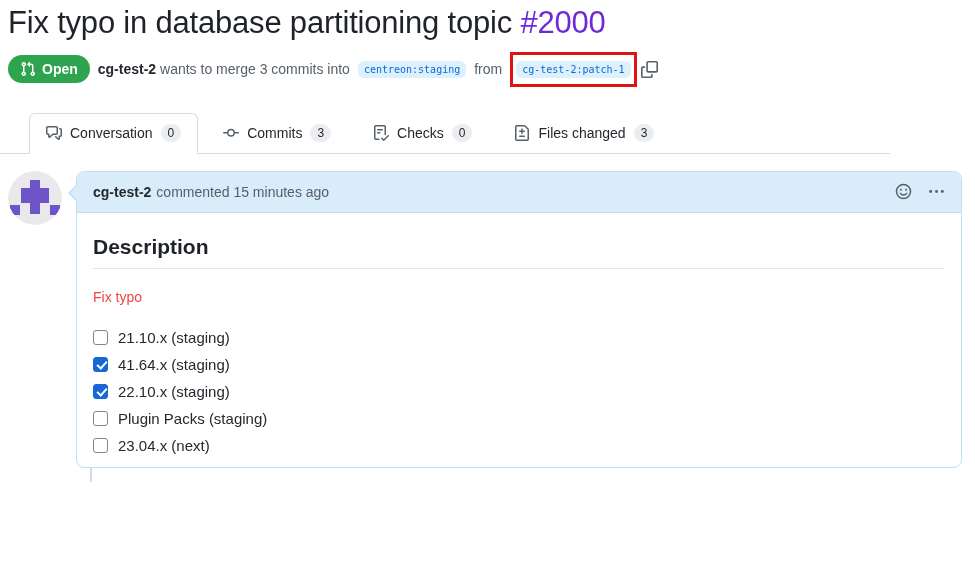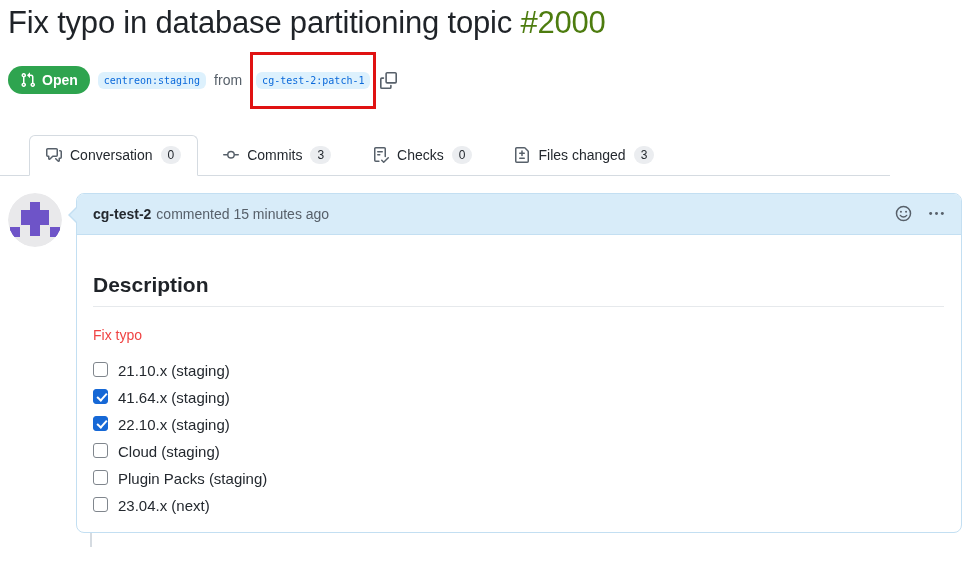--- a/index.html
+++ b/index.html
@@ -12,21 +12,21 @@
 
   
   .pr-header { padding: 4px 10px 0 8px; }
   .pr-title {
     font-size: 31px;
     font-weight: 400;
     color: #1f2328;
     letter-spacing: -0.2px;
     line-height: 1.25;
   }
-  .pr-number { color: #4d7c0f; font-weight: 400; }
+  .pr-number { color: #6d28d9; font-weight: 400; }
 
   .pr-meta {
     margin-top: 9px;
     display: flex;
     align-items: center;
     gap: 8px;
     font-size: 14px;
     color: #57606a;
     flex-wrap: nowrap;
     white-space: nowrap;
@@ -48,21 +48,21 @@
   .branch-label {
     font-family: "DejaVu Sans Mono", "Liberation Mono", monospace;
     font-size: 10px;
     color: #0a69da;
     background: #ddf1fd;
     padding: 3px 6px;
     border-radius: 6px;
   }
   .highlight-box {
     border: 3px solid #e01212;
-    padding: 17px 3px;
+    padding: 6px 3px;
     display: inline-flex;
     align-items: center;
   }
   .copy-btn {
     background: none; border: none; cursor: pointer;
     color: #57606a; display: inline-flex; align-items: center;
     margin-left: -4px; padding: 0;
   }
   .copy-btn svg { fill: #57606a; }
 
@@ -167,38 +167,38 @@
   }
   .icon-btn {
     background: none; border: none; padding: 0;
     cursor: pointer; color: #57606a;
     display: inline-flex; align-items: center;
   }
   .icon-btn svg { fill: #57606a; stroke: #57606a; }
 
   .comment-body { padding: 0 17px 8px 16px; }
   .md-heading {
-    margin-top: 38px;
+    margin-top: 22px;
     font-size: 21px;
     font-weight: 700;
     color: #1f2328;
     padding-bottom: 9px;
     border-bottom: 1px solid #e6e9ec;
   }
   .md-heading.second { margin-top: 27px; }
   .md-paragraph {
     margin-top: 20px;
     font-size: 14px;
     color: #ef4444;
   }
 
   .task-list { margin-top: 19px; list-style: none; }
   .task-item {
     display: flex;
-    align-items: flex-start;
+    align-items: center;
     height: 27px;
     gap: 10px;
     font-size: 15px;
     color: #24292f;
     cursor: pointer;
   }
   .task-checkbox {
     appearance: none;
     -webkit-appearance: none;
     width: 15px; height: 15px;
@@ -236,20 +236,24 @@
 
 <div class="pr-header">
   <h1 class="pr-title"><span>Fix typo in database partitioning topic</span> <span class="pr-number">#2000</span></h1>
 
   <div class="pr-meta">
     <span class="state-badge">
       <svg width="16" height="16" viewBox="0 0 16 16">
           <path d="M1.5 3.25a2.25 2.25 0 1 1 3 2.122v5.256a2.251 2.251 0 1 1-1.5 0V5.372A2.25 2.25 0 0 1 1.5 3.25Zm5.677-.177L9.573.677A.25.25 0 0 1 10 .854V2.5h1A2.5 2.5 0 0 1 13.5 5v5.628a2.251 2.251 0 1 1-1.5 0V5a1 1 0 0 0-1-1h-1v1.646a.25.25 0 0 1-.427.177L7.177 3.427a.25.25 0 0 1 0-.354ZM3.75 2.5a.75.75 0 1 0 0 1.5.75.75 0 0 0 0-1.5Zm0 9.5a.75.75 0 1 0 0 1.5.75.75 0 0 0 0-1.5Zm8.25.75a.75.75 0 1 0 1.5 0 .75.75 0 0 0-1.5 0Z"></path>
         </svg>
       <span>Open</span>
+    </span>
+    <span>
+      <span class="pr-author">cg-test-2</span>
+      <span>wants to merge 3 commits into</span>
     </span>
     <span class="branch-label">centreon:staging</span>
     <span>from</span>
     <span class="highlight-box">
         <span class="branch-label">cg-test-2:patch-1</span>
       </span>
     <button class="copy-btn">
       <svg width="17" height="17" viewBox="0 0 16 16">
           <path d="M0 6.75C0 5.784.784 5 1.75 5h1.5a.75.75 0 0 1 0 1.5h-1.5a.25.25 0 0 0-.25.25v7.5c0 .138.112.25.25.25h7.5a.25.25 0 0 0 .25-.25v-1.5a.75.75 0 0 1 1.5 0v1.5A1.75 1.75 0 0 1 9.25 16h-7.5A1.75 1.75 0 0 1 0 14.25Zm5-5C5 .784 5.784 0 6.75 0h7.5C15.216 0 16 .784 16 1.75v7.5A1.75 1.75 0 0 1 14.25 11h-7.5A1.75 1.75 0 0 1 5 9.25Zm1.75-.25a.25.25 0 0 0-.25.25v7.5c0 .138.112.25.25.25h7.5a.25.25 0 0 0 .25-.25v-7.5a.25.25 0 0 0-.25-.25Z"></path>
         </svg>
@@ -351,26 +355,20 @@
           </li>
         <li>
             <label class="task-item">
           <input type="checkbox" class="task-checkbox" checked="" style="">
           <span>22.10.x (staging)</span>
         </label>
           </li>
         <li>
             <label class="task-item">
           <input type="checkbox" class="task-checkbox" style="">
-          <span>Cloud (staging)</span>
-        </label>
-          </li>
-        <li>
-            <label class="task-item">
-          <input type="checkbox" class="task-checkbox" style="">
           <span>Plugin Packs (staging)</span>
         </label>
           </li>
         <li>
             <label class="task-item">
           <input type="checkbox" class="task-checkbox" style="">
           <span>23.04.x (next)</span>
         </label>
           </li>
       </ul>

